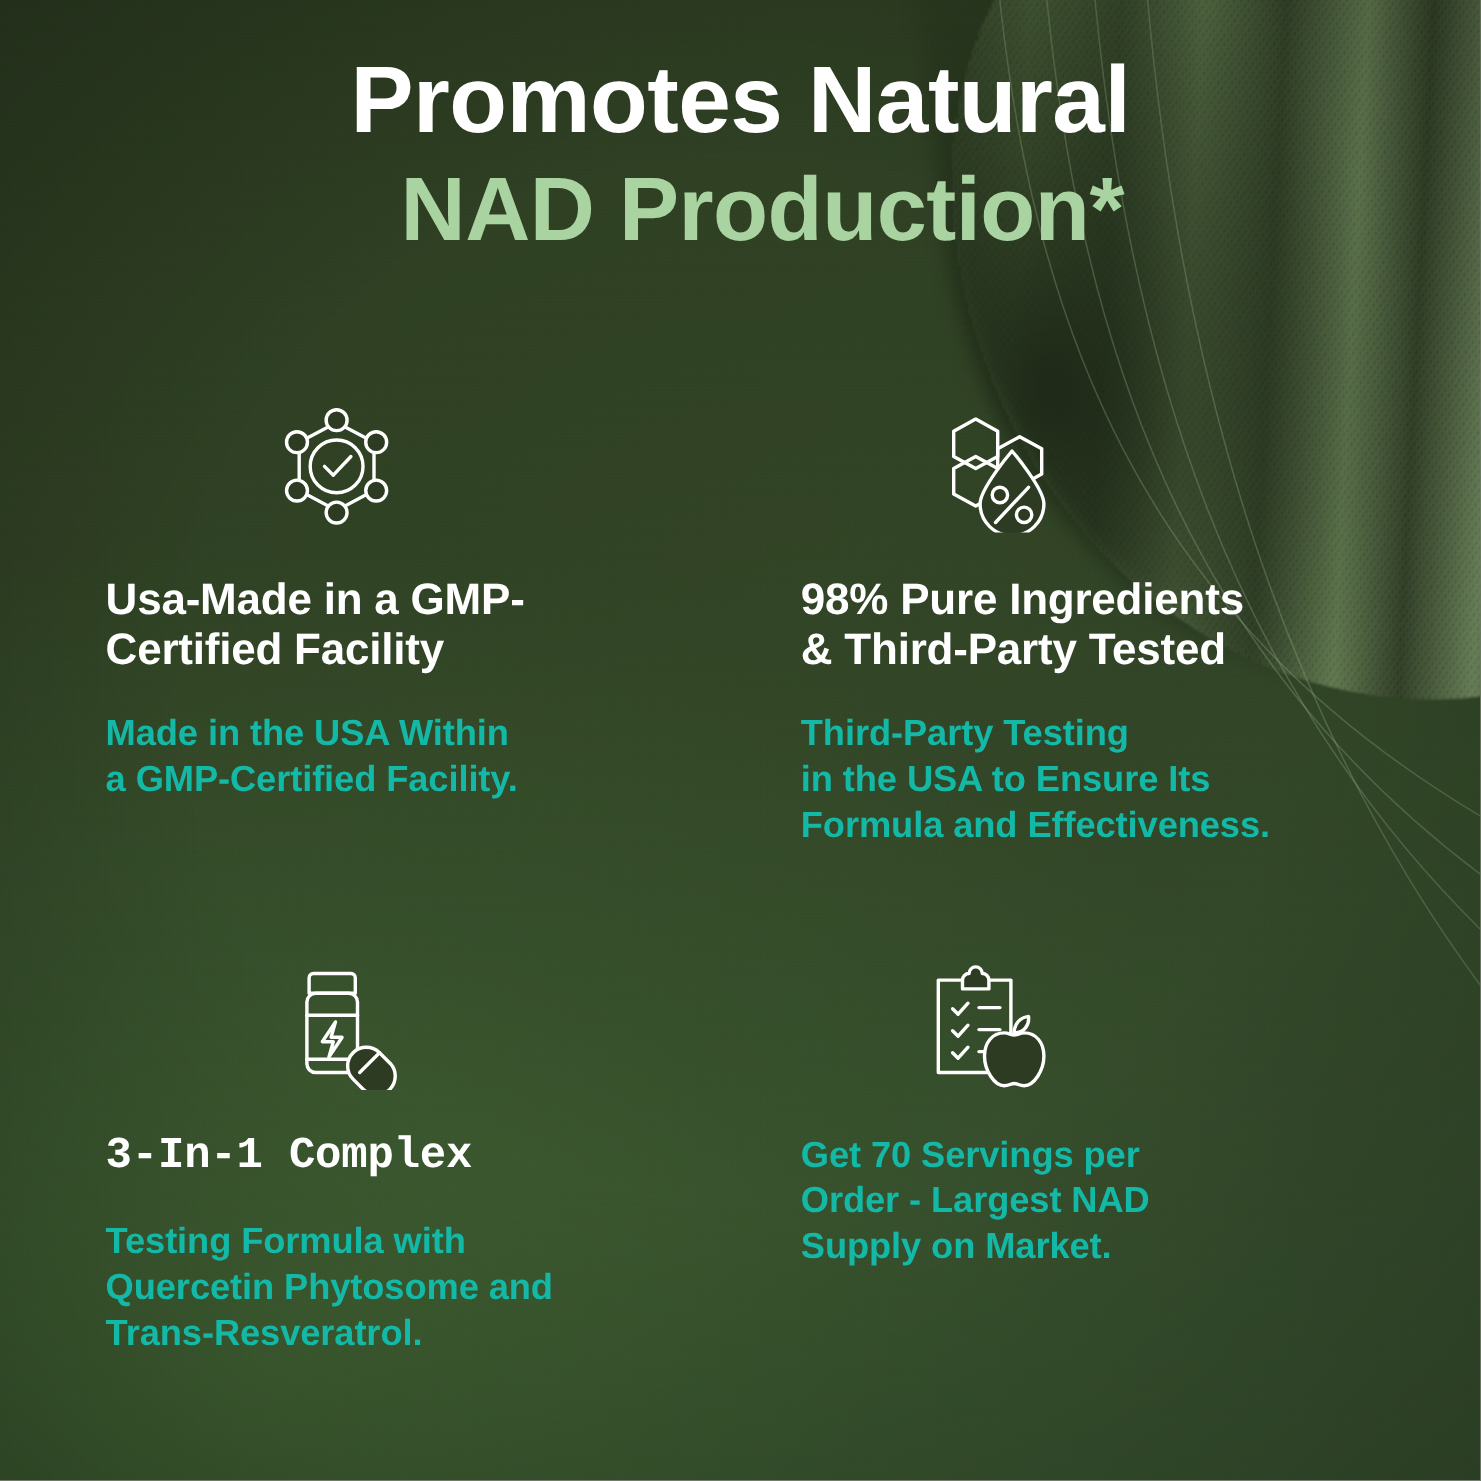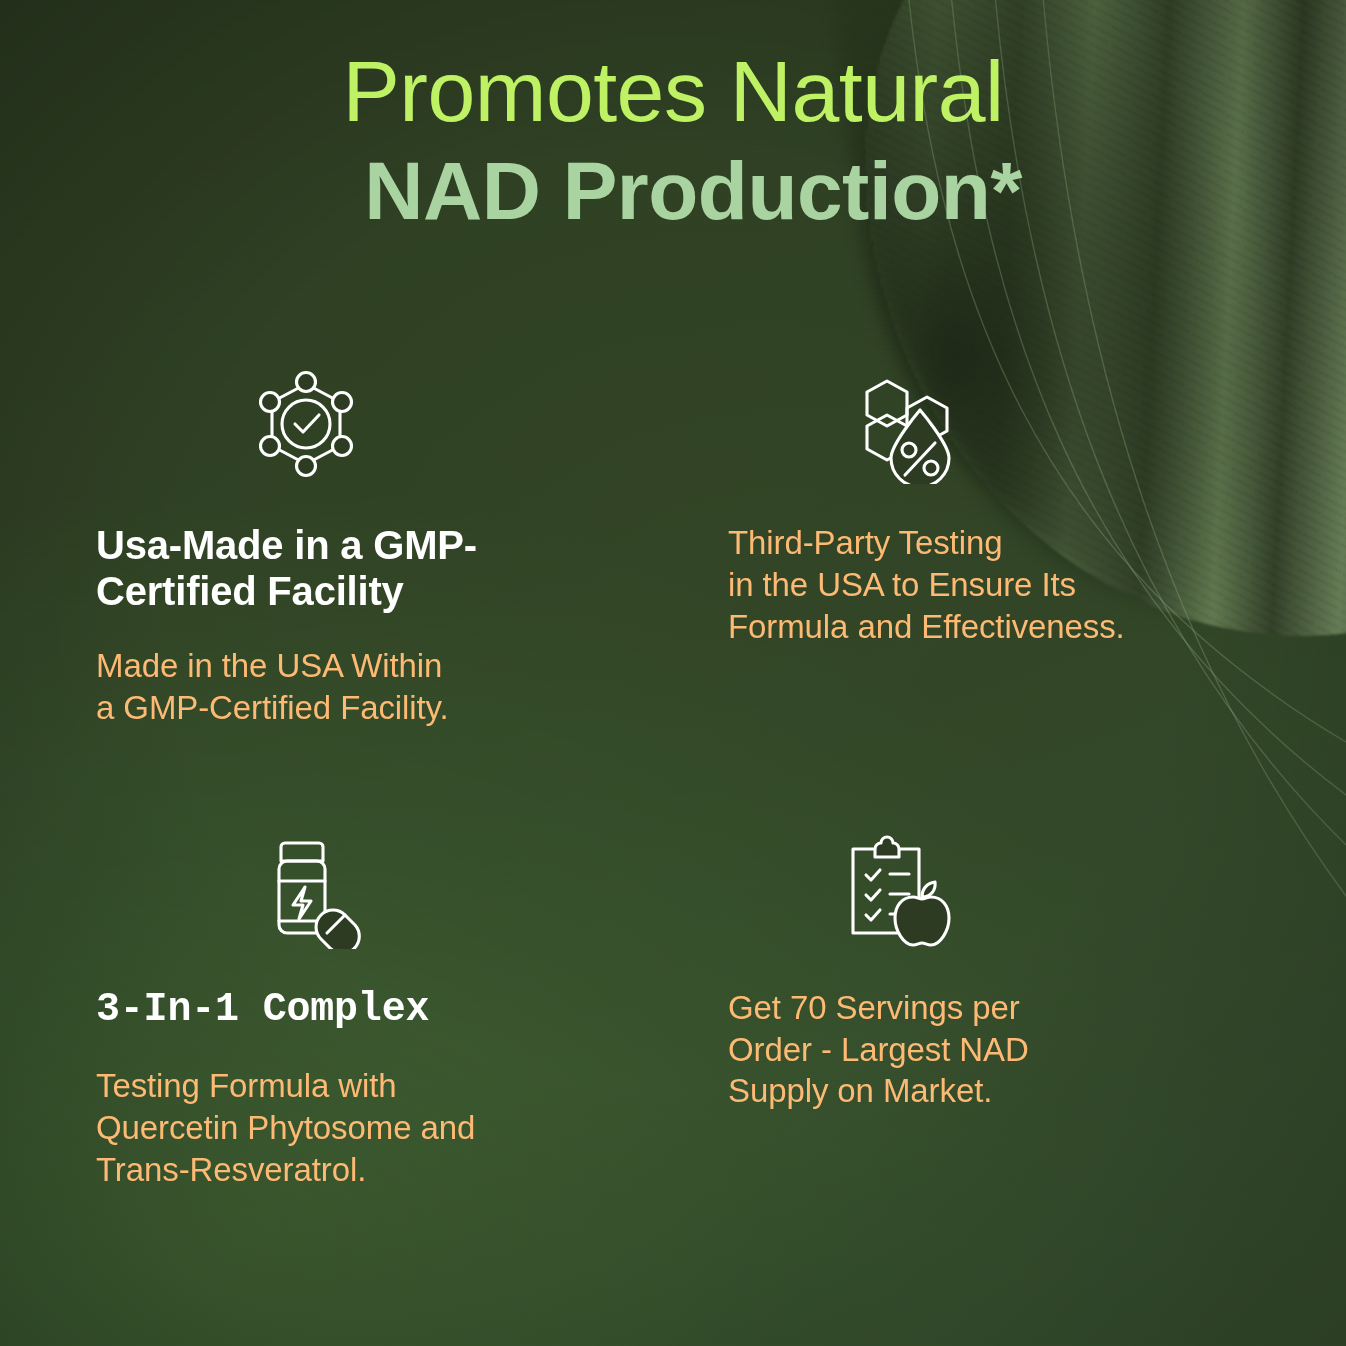--- a/index.html
+++ b/index.html
@@ -104,23 +104,23 @@
   .headline {
     position: absolute;
     top: 48px;
     left: 0;
     right: 0;
     text-align: center;
     line-height: 1.0;
   }
   .headline .line1 {
     display: block;
-    color: #bef264;
+    color: #ffffff;
     font-size: 86px;
-    font-weight: 400;
+    font-weight: 700;
     letter-spacing: -0.5px;
   }
   .headline .line2 {
     display: block;
     color: #a9d3a0;
     font-size: 82px;
     font-weight: 700;
     letter-spacing: -0.5px;
     margin-top: 16px;
     padding-left: 40px;
@@ -155,23 +155,23 @@
   .feature-title {
     color: #ffffff;
     font-size: 40px;
     font-weight: 700;
     line-height: 1.16;
     letter-spacing: -0.2px;
     margin: 12px 0 30px 0;
     white-space: pre-line;
   }
   .feature-desc {
-    color: #fdba74;
+    color: #14b8a6;
     font-size: 33px;
-    font-weight: 400;
+    font-weight: 700;
     line-height: 1.27;
     letter-spacing: -0.1px;
     margin: 0;
     white-space: pre-line;
   }
   .r2 .feature-title { margin-bottom: 32px; font-family: Liberation Mono, monospace; }
 </style>
 </head>
 <body>
 
@@ -231,20 +231,22 @@
         <svg width="120" height="120" viewBox="0 0 120 120" fill="none" stroke="#ffffff" stroke-width="3.1" stroke-linecap="round" stroke-linejoin="round">
           <polygon points="22,28 42,17 62,28 62,51 42,62 22,51"></polygon>
           <polygon points="62,44 82,33 102,44 102,67 82,78 62,67"></polygon>
           <polygon points="22,62 42,51 62,62 62,85 42,96 22,85"></polygon>
           <path d="M75 46 C 75 46, 46 80, 46 94 a 29 29 0 0 0 58 0 C 104 80, 75 46, 75 46 Z" fill="#2c3b21"></path>
           <circle cx="64" cy="86" r="7"></circle>
           <circle cx="86" cy="104" r="7"></circle>
           <line x1="90" y1="79" x2="60" y2="111"></line>
         </svg>
       </div>
+      <h3 class="feature-title">98% Pure Ingredients
+&amp; Third-Party Tested</h3>
       <p class="feature-desc">Third-Party Testing
 in the USA to Ensure Its
 Formula and Effectiveness.</p>
     </div>
 
     <div class="cell r2 col1">
       <div class="icon-wrap">
         <svg width="120" height="120" viewBox="0 0 120 120" fill="none" stroke="#ffffff" stroke-width="3.1" stroke-linecap="round" stroke-linejoin="round">
           <path d="M36 14 h34 a4 4 0 0 1 4 4 v14 h-42 v-14 a4 4 0 0 1 4 -4 Z"></path>
           <path d="M30 40 a8 8 0 0 1 8 -8 h30 a8 8 0 0 1 8 8 v56 a8 8 0 0 1 -8 8 h-30 a8 8 0 0 1 -8 -8 Z"></path>

